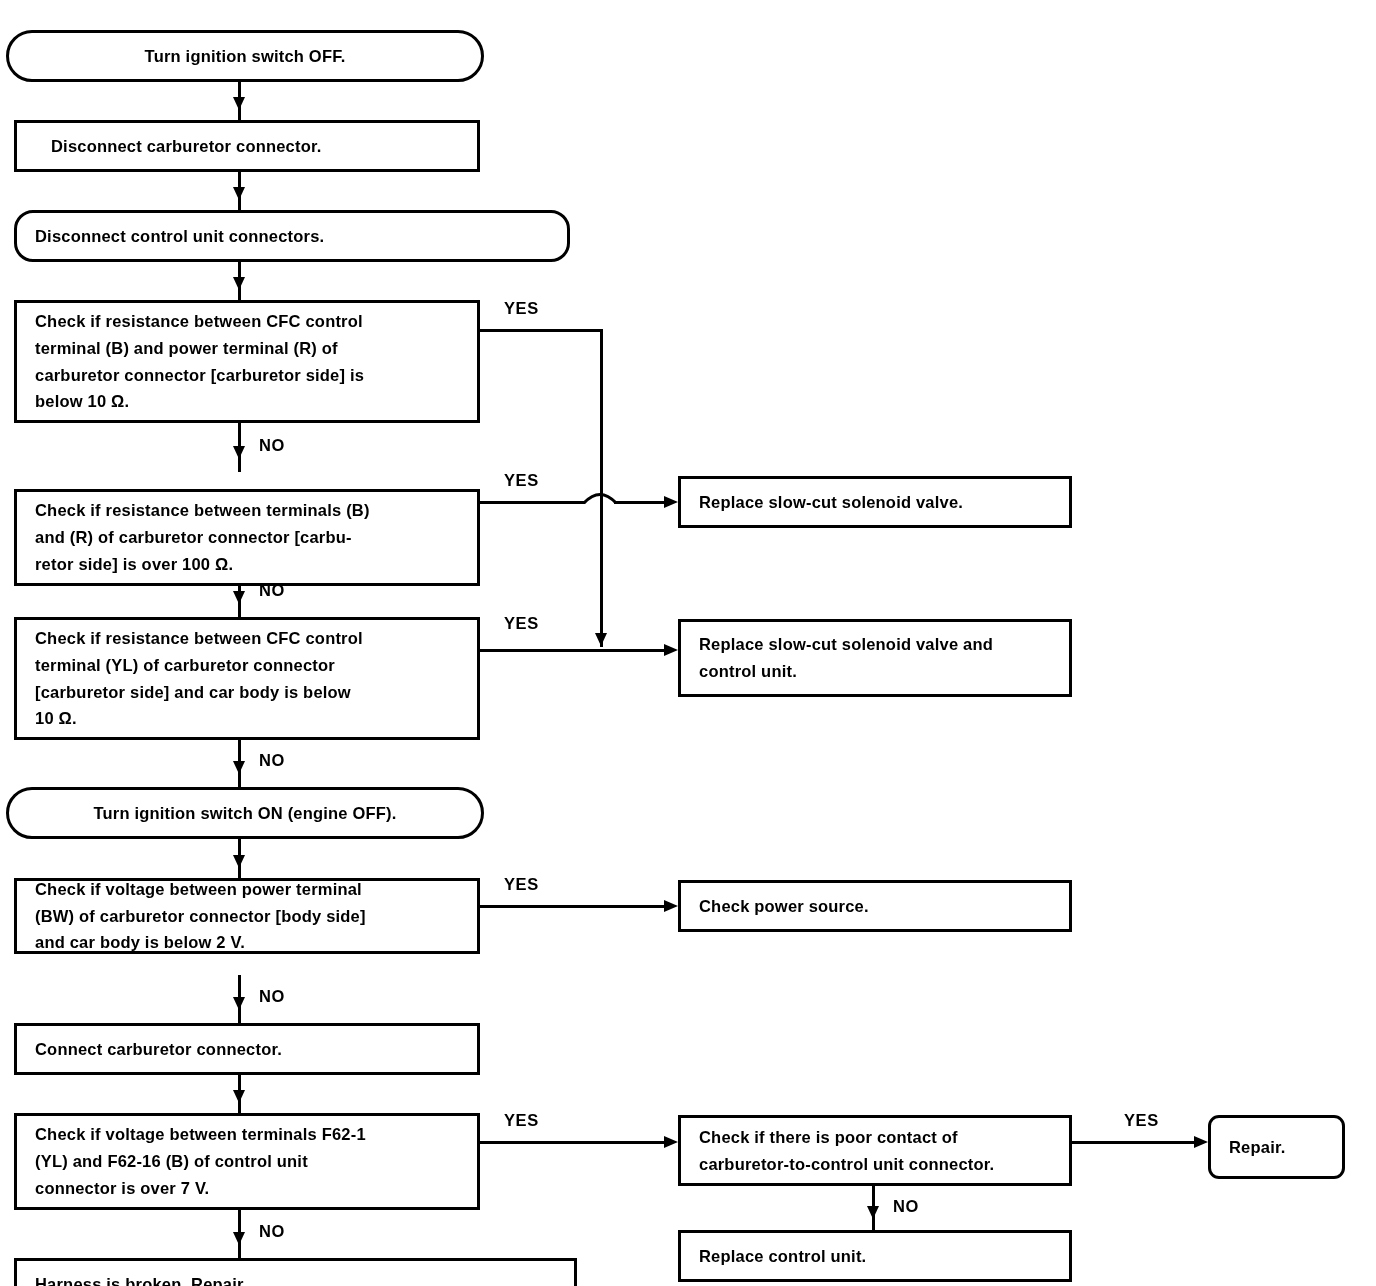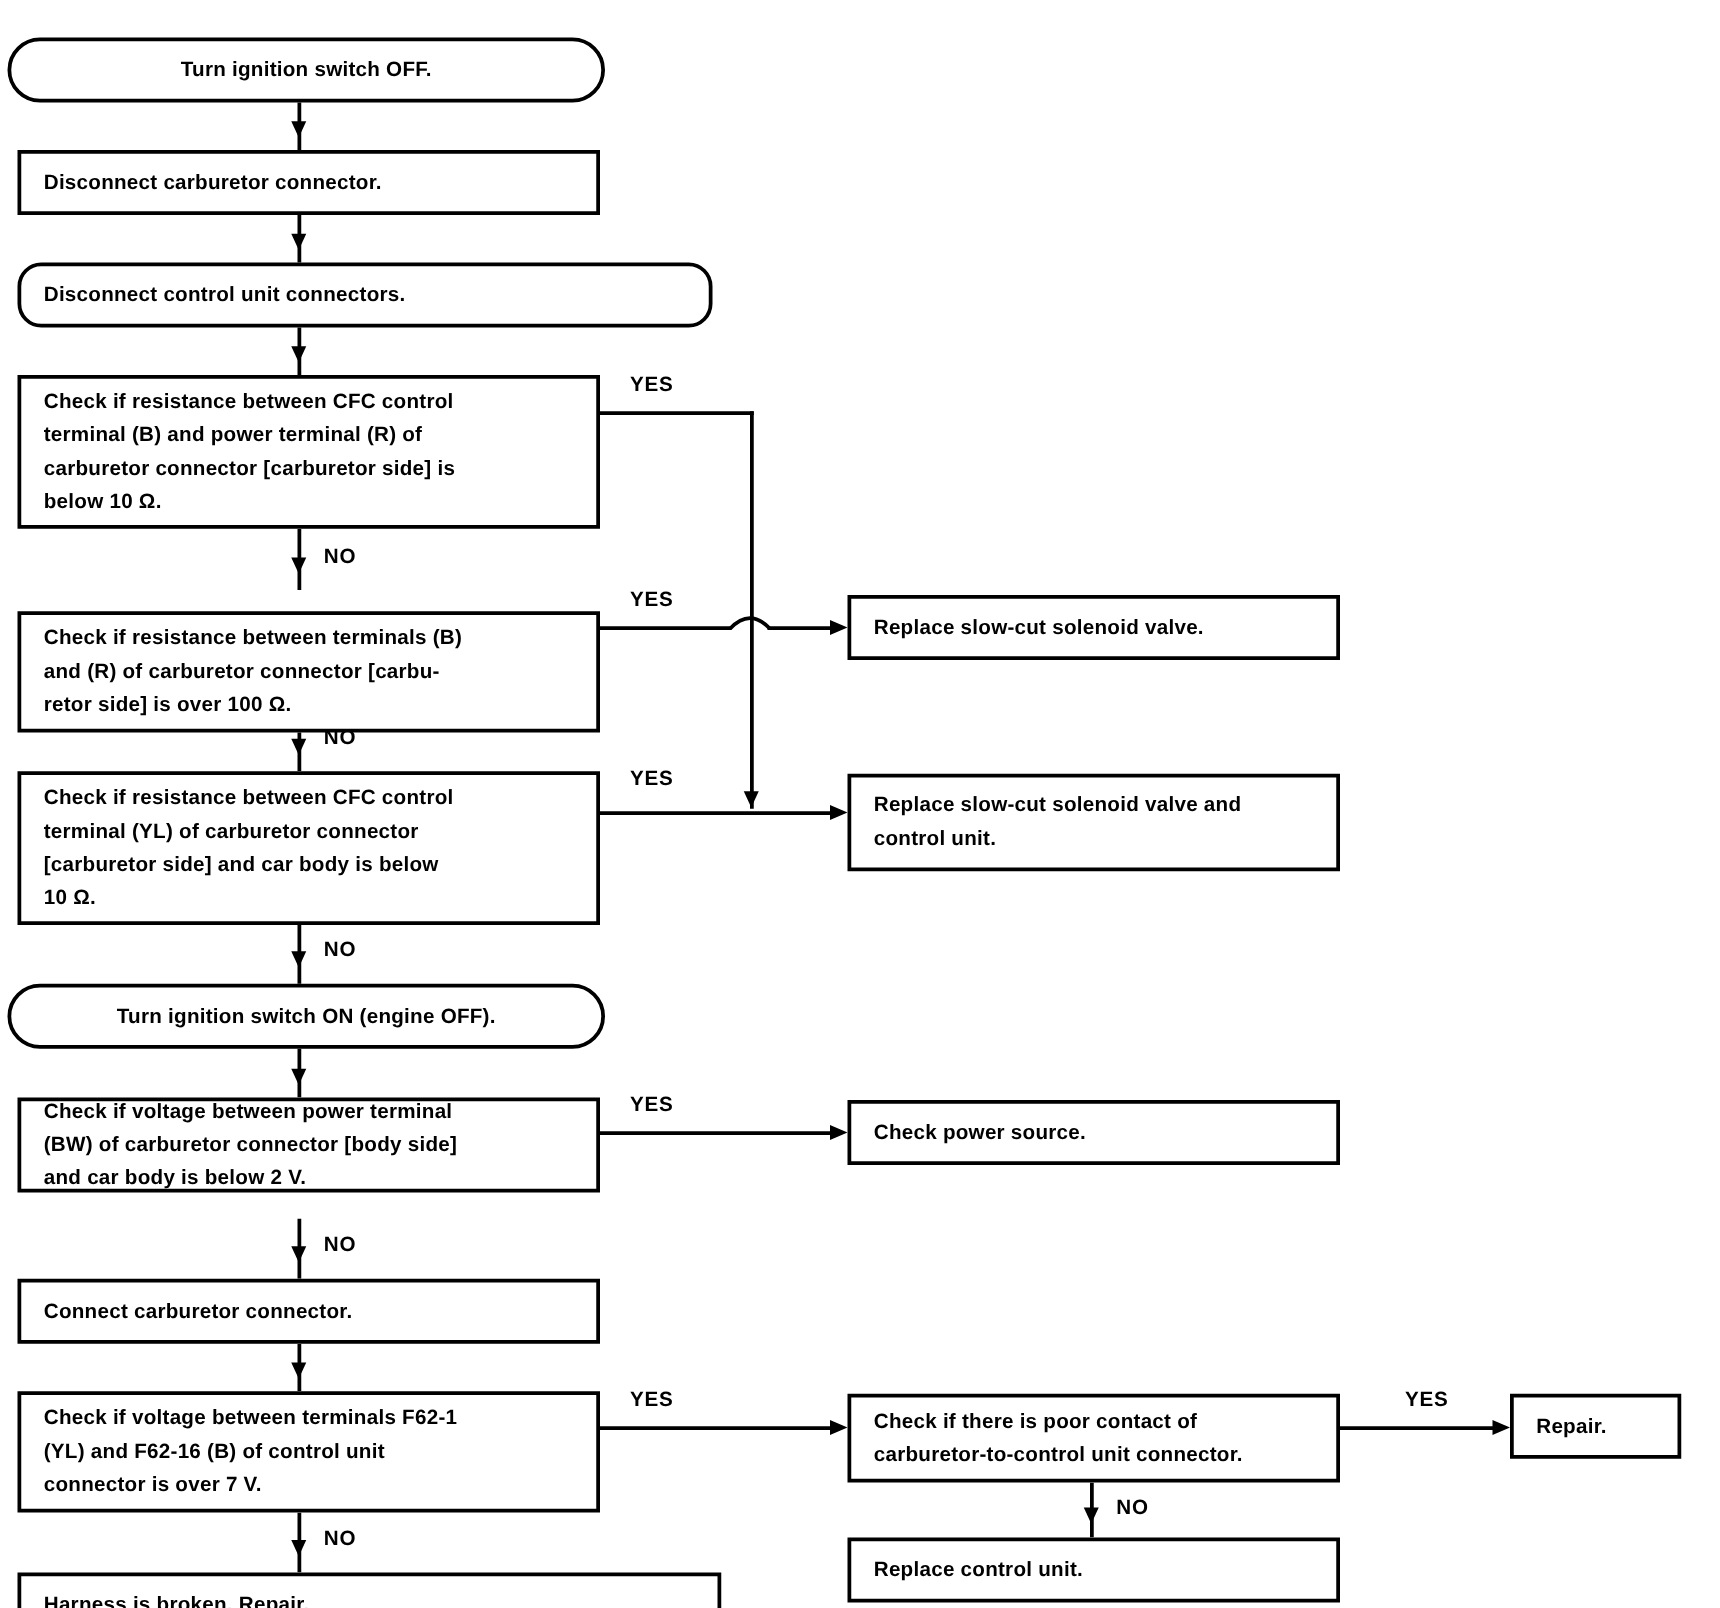--- a/index.html
+++ b/index.html
@@ -91,21 +91,21 @@
 </style>
 </head>
 <body>
 
 <div id="canvas">
 
   <div class="node rounded" style="left:6px; top:5px; width:478px; height:52px;">
     <span class="txt">Turn ignition switch OFF.</span>
   </div>
 
-  <div class="node" style="left:14px; top:95px; width:466px; height:52px;">
+  <div class="node" style="left:14px; top:95px; width:466px; height:52px;padding-left:16px;">
     <span class="txt">Disconnect carburetor connector.</span>
   </div>
 
   <div class="node" style="left:14px; top:185px; width:556px; height:52px;border-radius:19px;">
     <span class="txt">Disconnect control unit connectors.</span>
   </div>
 
   <div class="node" style="left:14px; top:275px; width:466px; height:123px;">
     <span class="txt">Check if resistance between CFC control
 terminal (B) and power terminal (R) of
@@ -165,21 +165,21 @@
 
   <div class="node" style="left:678px; top:1090px; width:394px; height:71px;">
     <span class="txt">Check if there is poor contact of
 carburetor-to-control unit connector.</span>
   </div>
 
   <div class="node" style="left:678px; top:1205px; width:394px; height:52px;">
     <span class="txt">Replace control unit.</span>
   </div>
 
-  <div class="node" style="left:1208px; top:1090px; width:137px; height:52px;">
+  <div class="node" style="left:1208px; top:1090px; width:137px; height:64px;border-radius:11px;">
     <span class="txt">Repair.</span>
   </div>
 
   <div class="vline" style="left:238px; top:57px; height:38px;"></div>
   <div class="arrow-down" style="left:233px; top:72px;"></div>
 
   <div class="vline" style="left:238px; top:147px; height:38px;"></div>
   <div class="arrow-down" style="left:233px; top:162px;"></div>
 
   <div class="vline" style="left:238px; top:237px; height:38px;"></div>

